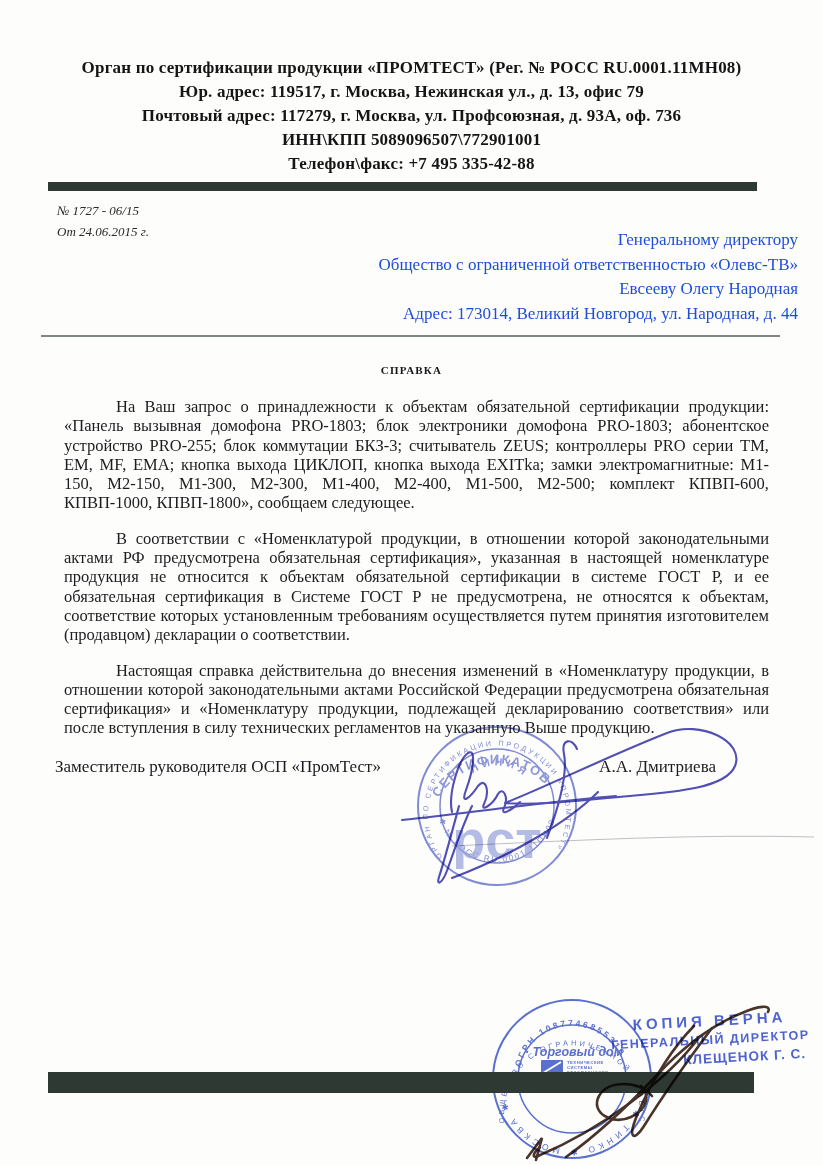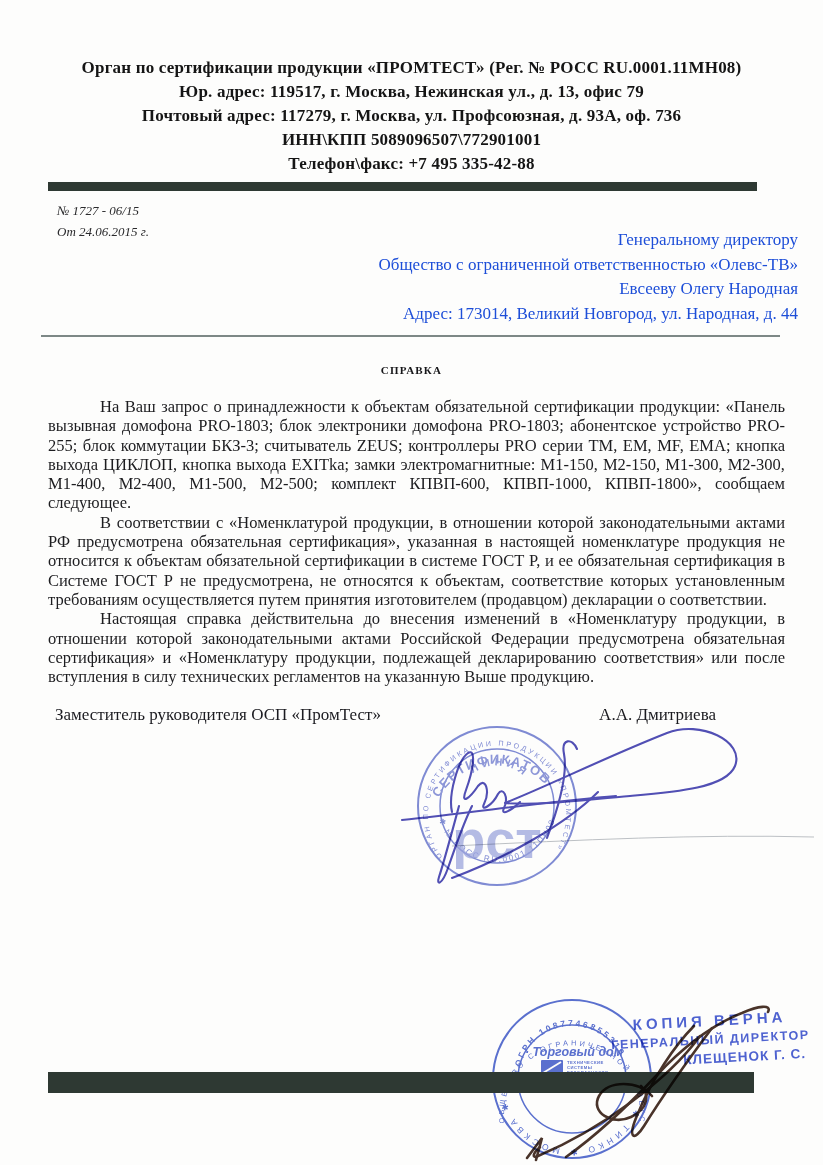--- a/index.html
+++ b/index.html
@@ -31,21 +31,21 @@
   .thinline{margin:9px 43px 0 41px;border-top:2px solid #7d8886;height:0;}
   .doc-title{
     margin-top:27px;text-align:center;font-weight:bold;
     font-size:11px;letter-spacing:1.2px;color:#17171a;
   }
   .bodytext{
     position:relative;z-index:2;
     margin-top:21px;padding:0 38px 0 48px;
     text-align:justify;font-size:16.5px;line-height:19.3px;color:#1d1d20;
   }
-  .bodytext p{margin:0;text-indent:52px;}
+  .bodytext p{margin:16px;text-indent:52px;}
   .sigrow{
     position:relative;z-index:2;
     margin-top:19px;display:flex;justify-content:space-between;
     padding:0 107px 0 55px;font-size:17px;color:#1b1b20;gap:28px;
   }
   
   .overlay{position:absolute;left:0;top:0;pointer-events:none;}
   .stamps{z-index:1;mix-blend-mode:multiply;}
   .inks{z-index:5;mix-blend-mode:multiply;}
   svg text{font-family:"Liberation Sans",sans-serif;}

